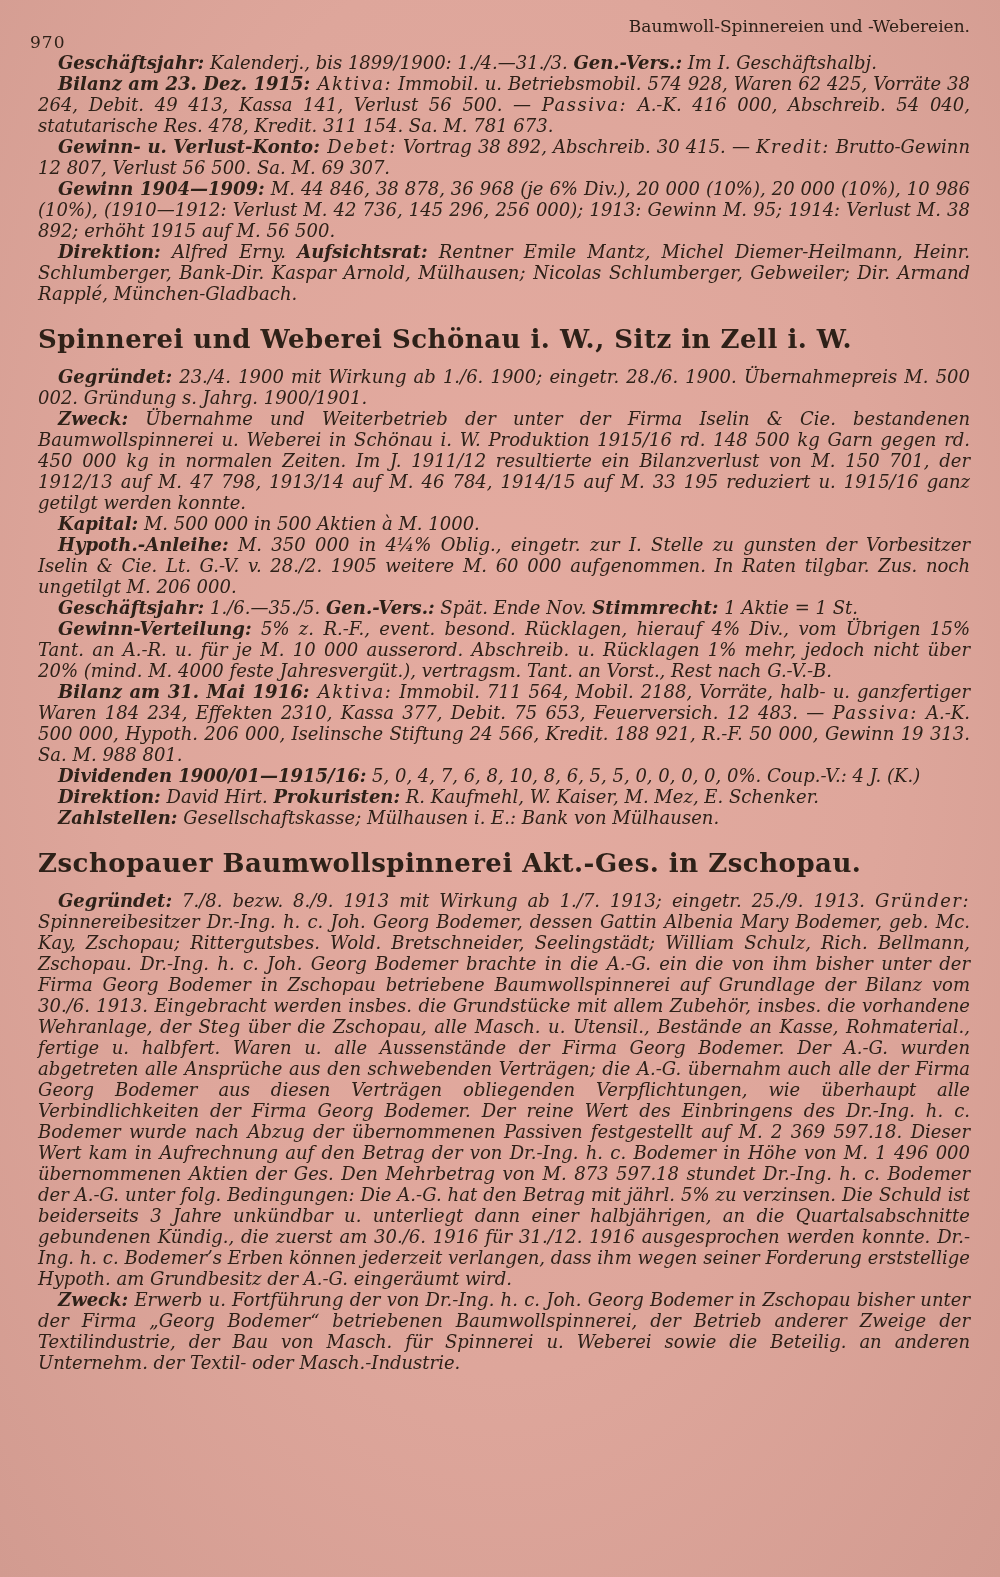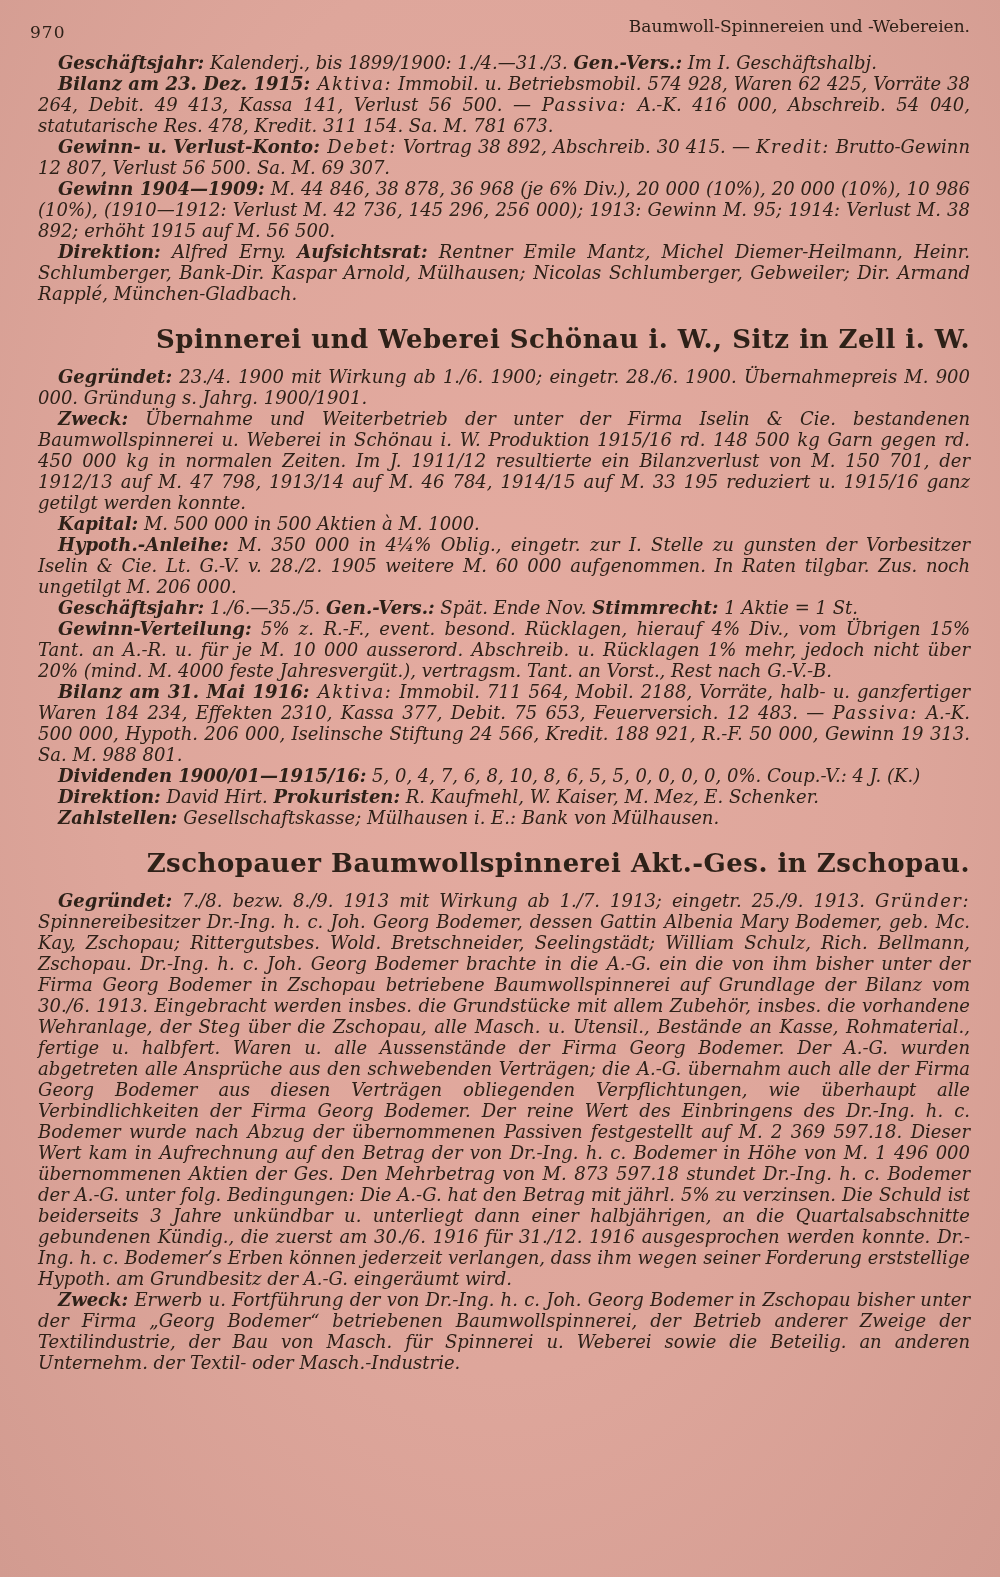--- a/index.html
+++ b/index.html
@@ -15,27 +15,27 @@
     overflow: hidden;
     color: #2e2118;
     background: radial-gradient(ellipse at 50% 42%, #e4aba0 0%, #dea69b 55%, #d29b90 100%);
   }
   .pagehead {
     position: relative;
     height: 26px;
     margin-bottom: 12px;
     font-size: 17px;
   }
-  .pagenum { position: absolute; left: -8px; top: 8px; letter-spacing: 1px; }
+  .pagenum { position: absolute; left: -8px; top: 18px; letter-spacing: 1px; }
   .runhead { display: block; text-align: right; padding-top: 2px; }
   .entry { margin: 0; }
   .entry-heading {
     font-size: 26px;
     font-weight: bold;
-    text-align: right;
+    text-align: left;
     margin: 20px 0 12px 0;
     letter-spacing: 0.5px;
   }
   .para {
     margin: 0;
     font-size: 18px;
     line-height: 21px;
     text-align: justify;
     text-indent: 20px;
     font-style: italic;
@@ -59,21 +59,21 @@
         <p class="para"><span class="b">Bilanz am 23. Dez. 1915:</span><span class="sp"> Aktiva:</span><span> Immobil. u. Betriebsmobil. 574 928, Waren 62 425, Vorräte 38 264, Debit. 49 413, Kassa 141, Verlust 56 500. — </span><span class="sp">Passiva:</span><span> A.-K. 416 000, Abschreib. 54 040, statutarische Res. 478, Kredit. 311 154. Sa. M. 781 673.</span></p>
         <p class="para"><span class="b">Gewinn- u. Verlust-Konto:</span><span class="sp"> Debet:</span><span> Vortrag 38 892, Abschreib. 30 415. — </span><span class="sp">Kredit:</span><span> Brutto-Gewinn 12 807, Verlust 56 500. Sa. M. 69 307.</span></p>
         <p class="para"><span class="b">Gewinn 1904—1909:</span><span> M. 44 846, 38 878, 36 968 (je 6% Div.), 20 000 (10%), 20 000 (10%), 10 986 (10%), (1910—1912: Verlust M. 42 736, 145 296, 256 000); 1913: Gewinn M. 95; 1914: Verlust M. 38 892; erhöht 1915 auf M. 56 500.</span></p>
         <p class="para"><span class="b">Direktion:</span><span> Alfred Erny. </span><span class="b">Aufsichtsrat:</span><span> Rentner Emile Mantz, Michel Diemer-Heilmann, Heinr. Schlumberger, Bank-Dir. Kaspar Arnold, Mülhausen; Nicolas Schlumberger, Gebweiler; Dir. Armand Rapplé, München-Gladbach.</span></p>
       </div>
   </section>
 
   <section class="entry">
     <h2 class="entry-heading">Spinnerei und Weberei Schönau i. W., Sitz in Zell i. W.</h2>
     <div class="paras">
-        <p class="para"><span class="b">Gegründet:</span><span> 23./4. 1900 mit Wirkung ab 1./6. 1900; eingetr. 28./6. 1900. Übernahmepreis M. 900 000. Gründung s. Jahrg. 1900/1901.</span></p>
+        <p class="para"><span class="b">Gegründet:</span><span> 23./4. 1900 mit Wirkung ab 1./6. 1900; eingetr. 28./6. 1900. Übernahmepreis M. 500 002. Gründung s. Jahrg. 1900/1901.</span></p>
         <p class="para"><span class="b">Zweck:</span><span> Übernahme und Weiterbetrieb der unter der Firma Iselin &amp; Cie. bestandenen Baumwollspinnerei u. Weberei in Schönau i. W. Produktion 1915/16 rd. 148 500 kg Garn gegen rd. 450 000 kg in normalen Zeiten. Im J. 1911/12 resultierte ein Bilanzverlust von M. 150 701, der 1912/13 auf M. 47 798, 1913/14 auf M. 46 784, 1914/15 auf M. 33 195 reduziert u. 1915/16 ganz getilgt werden konnte.</span></p>
         <p class="para"><span class="b">Kapital:</span><span> M. 500 000 in 500 Aktien à M. 1000.</span></p>
         <p class="para"><span class="b">Hypoth.-Anleihe:</span><span> M. 350 000 in 4¼% Oblig., eingetr. zur I. Stelle zu gunsten der Vorbesitzer Iselin &amp; Cie. Lt. G.-V. v. 28./2. 1905 weitere M. 60 000 aufgenommen. In Raten tilgbar. Zus. noch ungetilgt M. 206 000.</span></p>
         <p class="para"><span class="b">Geschäftsjahr:</span><span> 1./6.—35./5. </span><span class="b">Gen.-Vers.:</span><span> Spät. Ende Nov. </span><span class="b">Stimmrecht:</span><span> 1 Aktie = 1 St.</span></p>
         <p class="para"><span class="b">Gewinn-Verteilung:</span><span> 5% z. R.-F., event. besond. Rücklagen, hierauf 4% Div., vom Übrigen 15% Tant. an A.-R. u. für je M. 10 000 ausserord. Abschreib. u. Rücklagen 1% mehr, jedoch nicht über 20% (mind. M. 4000 feste Jahresvergüt.), vertragsm. Tant. an Vorst., Rest nach G.-V.-B.</span></p>
         <p class="para"><span class="b">Bilanz am 31. Mai 1916:</span><span class="sp"> Aktiva:</span><span> Immobil. 711 564, Mobil. 2188, Vorräte, halb- u. ganzfertiger Waren 184 234, Effekten 2310, Kassa 377, Debit. 75 653, Feuerversich. 12 483. — </span><span class="sp">Passiva:</span><span> A.-K. 500 000, Hypoth. 206 000, Iselinsche Stiftung 24 566, Kredit. 188 921, R.-F. 50 000, Gewinn 19 313. Sa. M. 988 801.</span></p>
         <p class="para"><span class="b">Dividenden 1900/01—1915/16:</span><span> 5, 0, 4, 7, 6, 8, 10, 8, 6, 5, 5, 0, 0, 0, 0, 0%. Coup.-V.: 4 J. (K.)</span></p>
         <p class="para"><span class="b">Direktion:</span><span> David Hirt. </span><span class="b">Prokuristen:</span><span> R. Kaufmehl, W. Kaiser, M. Mez, E. Schenker.</span></p>
         <p class="para"><span class="b">Zahlstellen:</span><span> Gesellschaftskasse; Mülhausen i. E.: Bank von Mülhausen.</span></p>
       </div>

